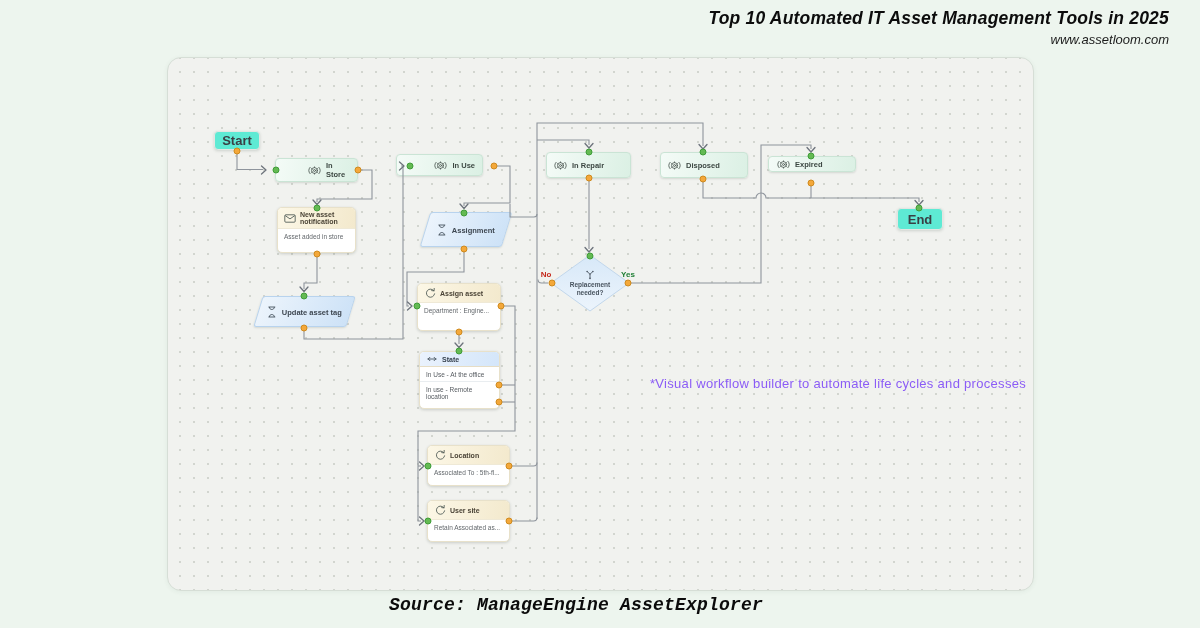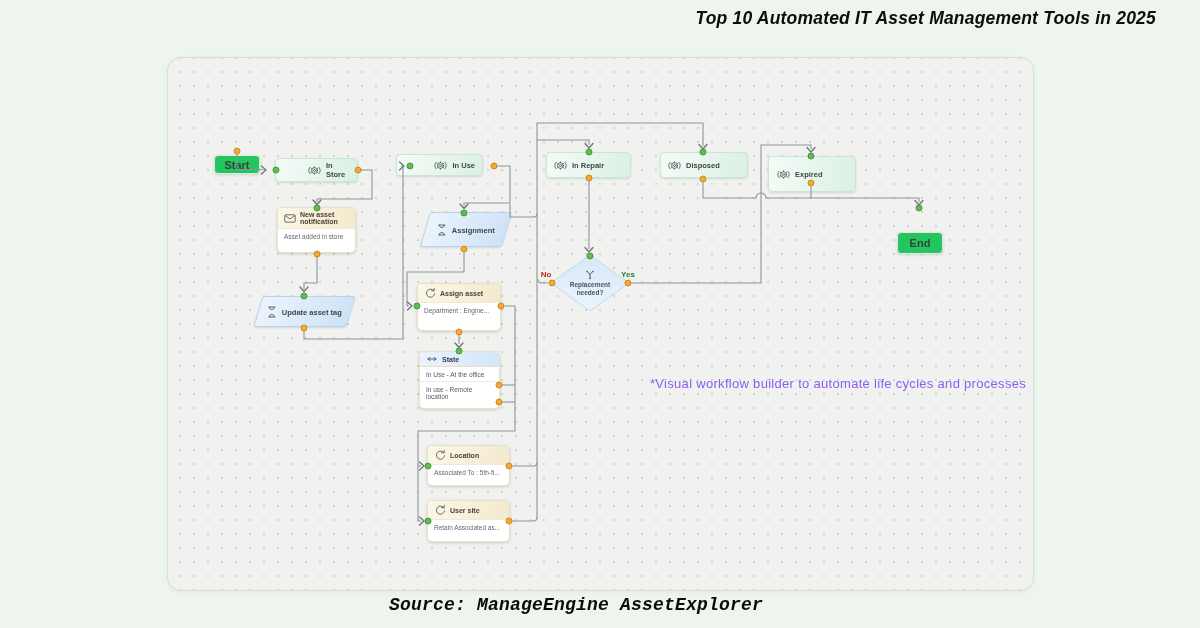--- a/index.html
+++ b/index.html
@@ -2,40 +2,40 @@
 <html><head>
 <meta charset="utf-8">
 <style>
   html,body{margin:0;padding:0;}
   body{
     width:1200px;height:628px;position:relative;overflow:hidden;
     background:#edf5ee;
     font-family:"Liberation Sans",sans-serif;
   }
   
-  .page-header{position:absolute;top:8px;right:44px;text-align:right;z-index:5;}
+  .page-header{position:absolute;top:8px;right:31px;text-align:right;z-index:5;}
   .page-title{font-size:17.5px;font-weight:bold;font-style:italic;color:#0c0c0c;letter-spacing:.2px;}
   .page-site{font-size:13px;font-style:italic;color:#1b1b1b;margin-top:3px;}
   .page-footer{position:absolute;left:389px;top:595px;z-index:5;
     font-size:18px;font-weight:bold;font-style:italic;color:#0b0b0b;letter-spacing:.2px;font-family:Liberation Mono, monospace;}
   
   .canvas{position:absolute;left:167px;top:57px;width:865px;height:532px;
     background-color:#f1f2ef;
     background-image:radial-gradient(#d2d5cf 1px, transparent 1.3px);
     background-size:14px 14px;background-position:5px 7px;
     border:1px solid #d6ded6;border-radius:14px;
     box-shadow:0 1px 5px rgba(40,60,45,.06);}
   .annotation{position:absolute;left:650px;top:376px;z-index:4;
     font-size:13px;color:#8b5cf6;letter-spacing:.3px;}
   
   .node{position:absolute;box-sizing:border-box;z-index:3;}
-  .node-plain{background:#22c55e;border:1px solid #e3e6e2;border-radius:4px;
+  .node-plain{background:#5eead4;border:1px solid #e3e6e2;border-radius:4px;
     box-shadow:0 1px 3px rgba(50,65,55,.18);
     display:flex;align-items:center;justify-content:center;
-    font-size:11px;font-weight:600;color:#3a3f44;margin-top:24px;}
+    font-size:13px;font-weight:600;color:#3a3f44;}
   .node-state{background:linear-gradient(100deg,#f4fbf7 0%,#dbf0e4 100%);
     border:1px solid #cae4d5;border-radius:4px;
     box-shadow:0 1px 2px rgba(50,65,55,.15);
     display:flex;align-items:center;gap:5px;padding:0 7px;
     font-size:7.5px;font-weight:600;color:#3c4742;}
   .node-card{background:#fff;border:1px solid #e8e1ca;border-radius:5px;
     box-shadow:0 1px 3px rgba(50,65,55,.2);overflow:hidden;}
   .card-header{display:flex;align-items:center;gap:4px;padding:3px 6px;
     background:linear-gradient(100deg,#fcf7e6,#f3e9cd);
     font-size:7px;font-weight:700;color:#4a4336;}
@@ -65,20 +65,21 @@
   .port-o{fill:#f4a83a;stroke:#cf8a1e;stroke-width:1;}
   .port-g{fill:#64ba53;stroke:#3f9c38;stroke-width:1;}
   .lbl-no{font:bold 8px "Liberation Sans",sans-serif;fill:#c5281c;}
   .lbl-yes{font:bold 8px "Liberation Sans",sans-serif;fill:#1e7e34;}
 </style>
 </head>
 <body>
 
 <div class="page-header">
   <div class="page-title">Top 10 Automated IT Asset Management Tools in 2025</div>
+  <div class="page-site">www.assetloom.com</div>
 </div>
 
 <div class="canvas"></div>
 
 <div class="annotation">*Visual workflow builder to automate life cycles and processes</div>
 
 <div class="page-footer">Source: ManageEngine AssetExplorer</div>
 
 <div class="node node-plain" style="left:214px;top:131px;width:46px;height:19px;">
   <span>Start</span>
@@ -212,21 +213,21 @@
     <g fill="none" stroke="#55605a" stroke-width="0.9" stroke-linecap="round">
       <path d="M2.1,3.3 a4.8,4.8 0 0 0 0,6.4 M10.9,3.3 a4.8,4.8 0 0 1 0,6.4"></path>
       <circle cx="6.5" cy="6.5" r="2.9"></circle>
         <circle cx="6.5" cy="6.5" r="1"></circle>
       <path d="M6.5,3.6 V2.9 M6.5,9.4 V10.1 M4,5.1 L3.4,4.7 M9,5.1 L9.6,4.7 M4,7.9 L3.4,8.3 M9,7.9 L9.6,8.3"></path>
     </g>
   </svg>
   <span>Disposed</span>
 </div>
 
-<div class="node node-state" style="left:768px;top:156px;width:88px;height:36px;padding-left:8px;">
+<div class="node node-state" style="left:768px;top:156px;width:88px;height:16px;padding-left:8px;">
   <svg class="icon" width="13" height="13" viewBox="0 0 13 13">
     <g fill="none" stroke="#55605a" stroke-width="0.9" stroke-linecap="round">
       <path d="M2.1,3.3 a4.8,4.8 0 0 0 0,6.4 M10.9,3.3 a4.8,4.8 0 0 1 0,6.4"></path>
       <circle cx="6.5" cy="6.5" r="2.9"></circle>
         <circle cx="6.5" cy="6.5" r="1"></circle>
       <path d="M6.5,3.6 V2.9 M6.5,9.4 V10.1 M4,5.1 L3.4,4.7 M9,5.1 L9.6,4.7 M4,7.9 L3.4,8.3 M9,7.9 L9.6,8.3"></path>
     </g>
   </svg>
   <span>Expired</span>
 </div>

